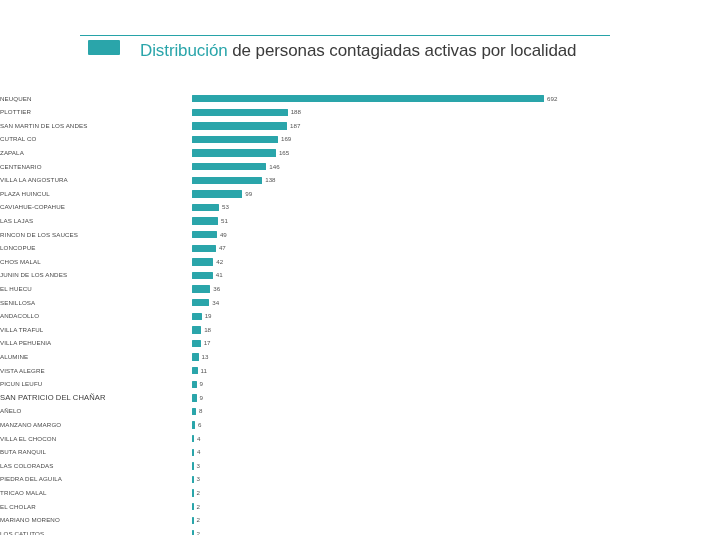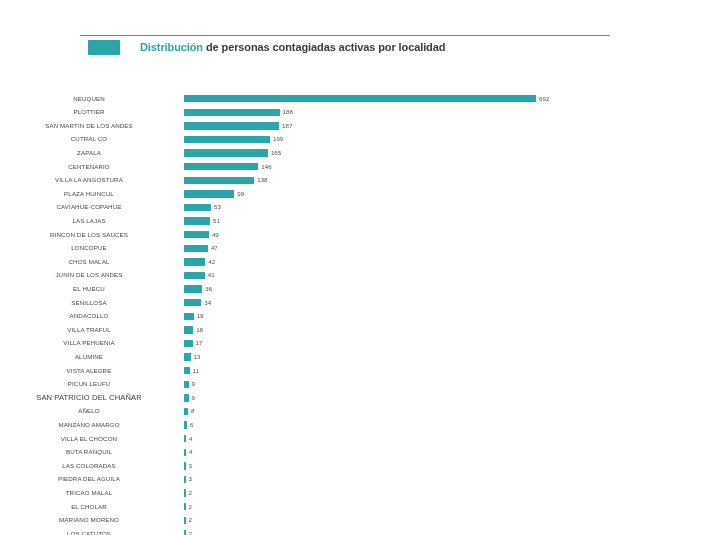--- a/index.html
+++ b/index.html
@@ -40,22 +40,22 @@
     top: 40px;
     width: 32px;
     height: 15px;
     background: #2aa5aa;
     border-radius: 1px;
   }
   .header-title {
     position: absolute;
     left: 140px;
     top: 41px;
-    font-size: 11px;
-    font-weight: bold;
+    font-size: 17px;
+    font-weight: normal;
     color: #3b3b3b;
     white-space: nowrap;
     letter-spacing: -0.1px;
   }
   .header-title .accent {
     color: #2aa5aa;
   }
   .chart {
     position: absolute;
     left: 0;
@@ -63,22 +63,22 @@
     width: 710px;
   }
   .row {
     position: relative;
     height: 13.6px;
     display: flex;
     align-items: center;
   }
   .row-label {
     width: 178px;
-    text-align: center;
-    padding-right: 6px;
+    text-align: left;
+    padding-right: 14px;
     font-size: 6.2px;
     color: #4a4a4a;
     letter-spacing: 0.1px;
     white-space: nowrap;
     line-height: 1;
   }
   .row-label.big {
     font-size: 7.6px;
     color: #3a3a3a;
   }

